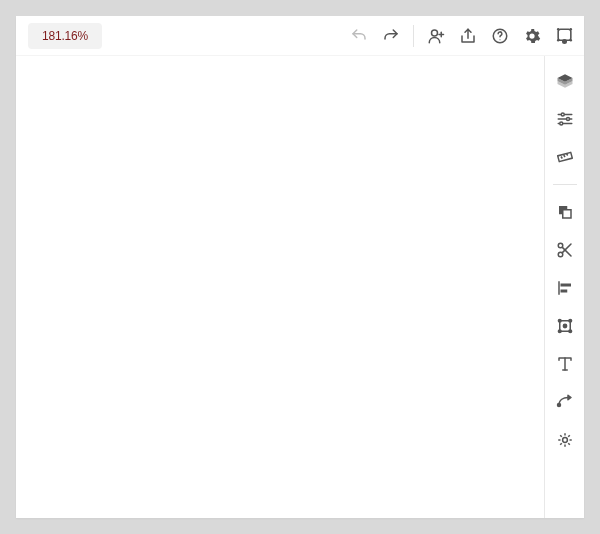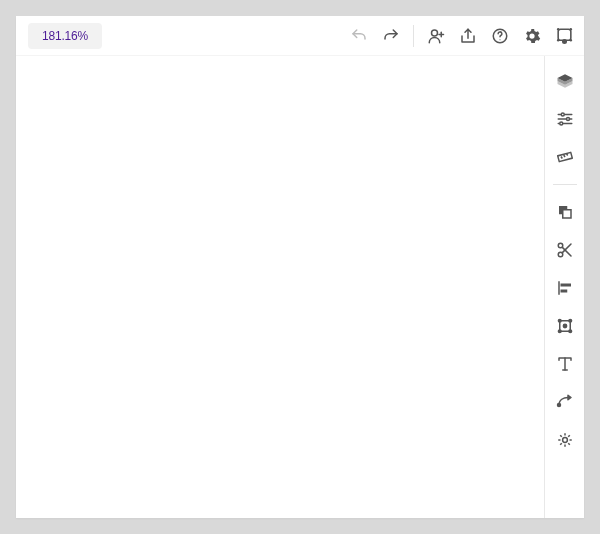--- a/index.html
+++ b/index.html
@@ -26,21 +26,21 @@
     .top-toolbar {
       height: 40px;
       display: flex;
       align-items: center;
       justify-content: space-between;
       padding: 0 6px;
       border-bottom: 1px solid #f4f4f4;
     }
     .zoom-pill {
       background: #f2f2f2;
-      color: #4c1d95;
+      color: #7f1d1d;
       font-size: 12px;
       padding: 6px 14px;
       border-radius: 4px;
       margin-left: 6px;
       letter-spacing: -0.2px;
     }
     .top-right {
       display: flex;
       align-items: center;
       gap: 4px;

